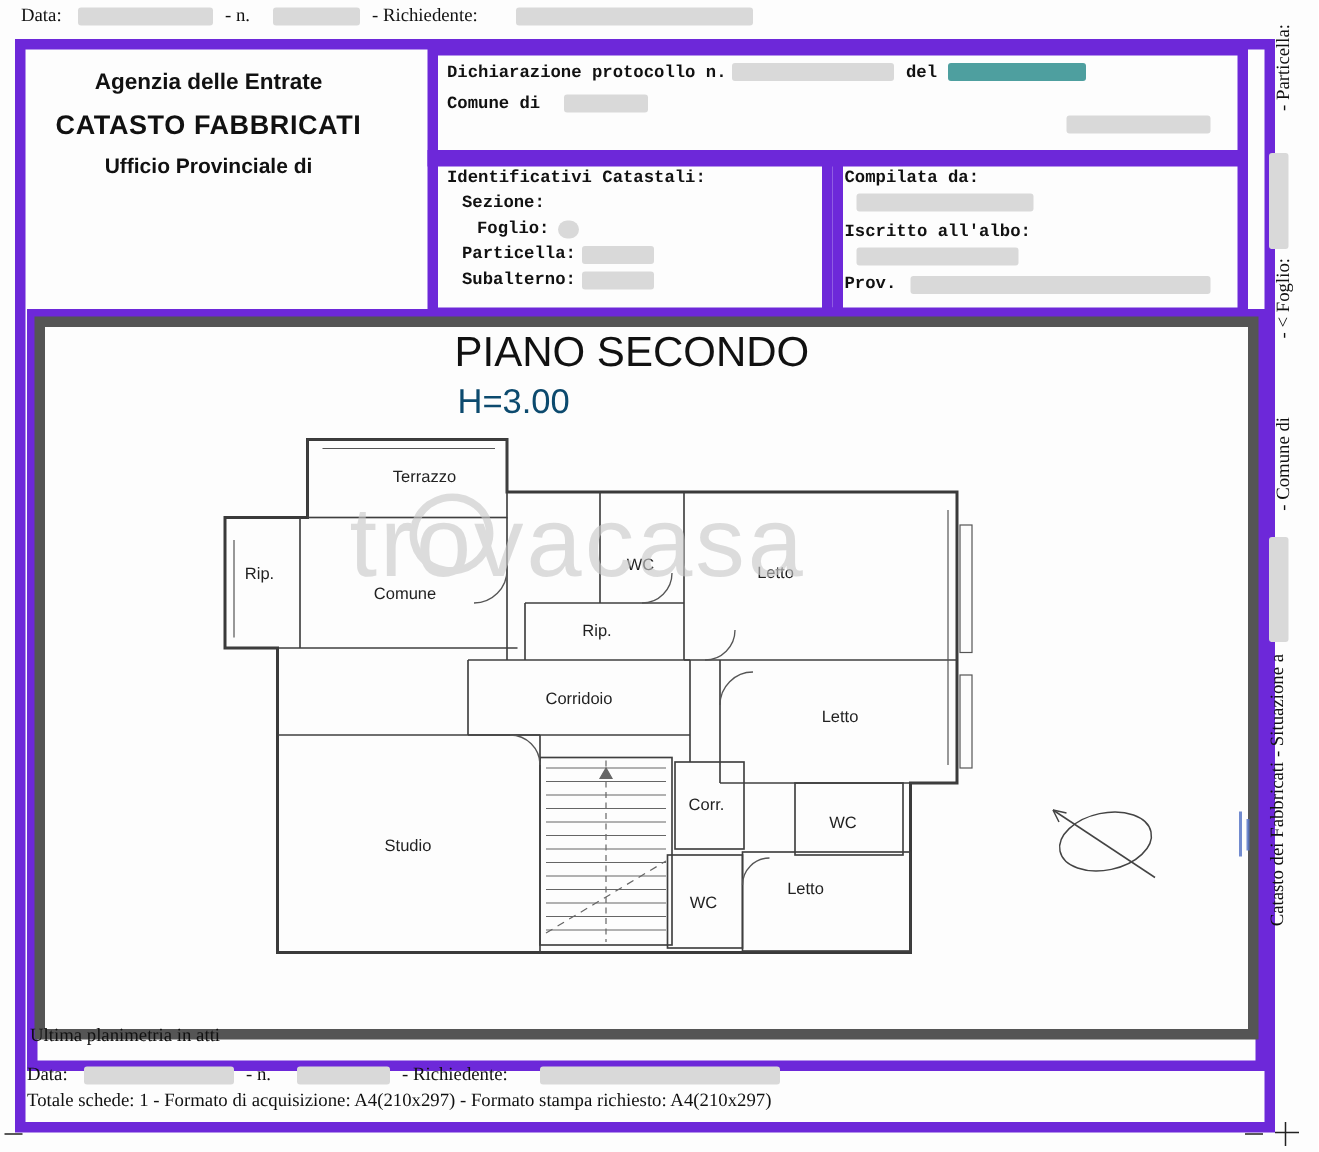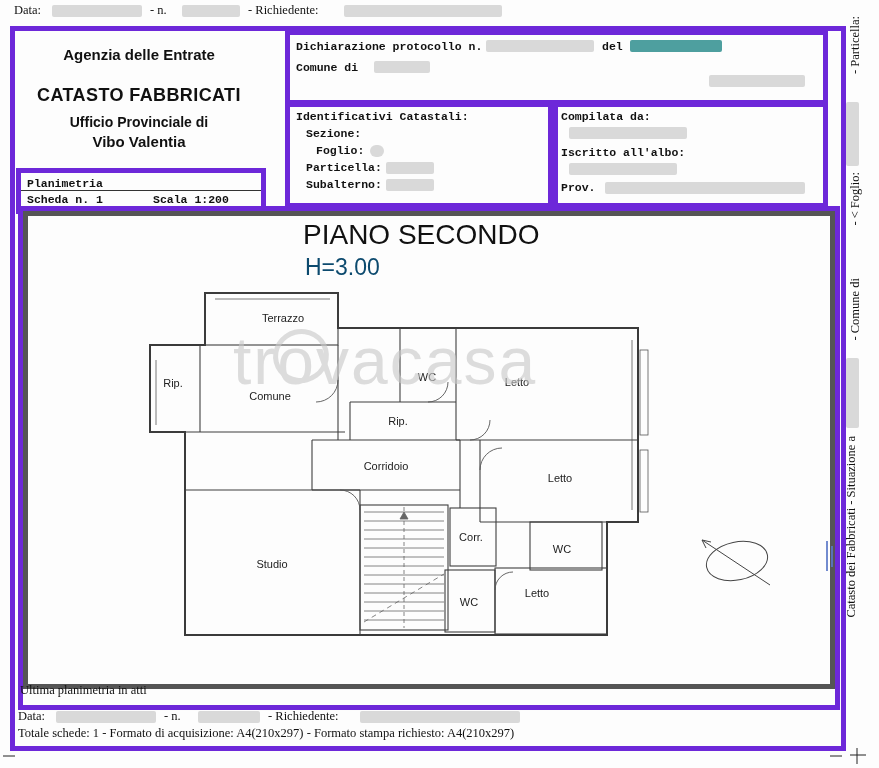--- a/index.html
+++ b/index.html
@@ -4,35 +4,35 @@
 <style>
   html,body{margin:0;padding:0;background:#ffffff;}
   #page{position:relative;width:879px;height:768px;background:#fdfdfd;overflow:hidden;
         font-family:"Liberation Serif", serif;color:#111;}
   .abs{position:absolute;}
   .serif{font-family:"Liberation Serif", serif;font-size:12.5px;}
   .mono{font-family:"Liberation Mono", monospace;font-weight:bold;font-size:11.5px;}
   .sans{font-family:"Liberation Sans", sans-serif;}
   .redact{display:inline-block;background:#d9d9d9;border-radius:2px;height:12px;vertical-align:middle;}
   .redact.teal{background:#4e9f9f;}
-  .box{border:5px solid #6d28d9;position:absolute;background:transparent;}
+  .box{border:7px solid #6d28d9;position:absolute;background:transparent;}
   .vtext{writing-mode:vertical-rl;transform:rotate(180deg);font-family:"Liberation Serif", serif;
          font-size:12.5px;white-space:nowrap;position:absolute;color:#111;}
   .vbar{position:absolute;background:#d9d9d9;border-radius:2px;width:13px;}
   .room-label{position:absolute;font-family:"Liberation Sans", sans-serif;font-size:11px;color:#222;
               transform:translate(-50%,-50%);white-space:nowrap;}
   #watermark{position:absolute;left:233px;top:323px;font-family:"Liberation Sans", sans-serif;
              font-size:66px;letter-spacing:2px;color:#c9c9c9;opacity:.62;z-index:3;}
   #watermark .o-wrap{position:relative;display:inline-block;}
   #watermark .o-ring{position:absolute;left:-4px;top:6px;width:46px;height:44px;border:5px solid #c9c9c9;
              border-radius:50%;transform:rotate(-14deg);}
   svg{position:absolute;left:0;top:0;pointer-events:none;}
   .agency{position:absolute;left:20px;top:46px;width:238px;text-align:center;
           font-family:"Liberation Sans", sans-serif;font-weight:bold;color:#111;}
-  .agency .l1{font-size:15px;margin-bottom:22px;}
+  .agency .l1{font-size:15px;margin-bottom:10px;}
   .agency .l2{font-size:18px;letter-spacing:.4px;margin-bottom:8px;text-align:center;}
   .agency .l3{font-size:14px;margin-bottom:3px;}
   .agency .l4{font-size:15px;}
 </style>
 </head>
 <body>
 
 <div id="page">
 
   <div class="abs serif" style="left:14px;top:3px;">Data:</div>
@@ -41,21 +41,20 @@
   <span class="abs redact" style="left:182px;top:5px;width:58px;"></span>
   <div class="abs serif" style="left:248px;top:3px;">- Richiedente:</div>
   <span class="abs redact" style="left:344px;top:5px;width:158px;"></span>
 
   <div class="box" style="left:10px;top:26px;width:826px;height:715px;"></div>
 
   <div class="agency">
     <div class="l1">Agenzia delle Entrate</div>
     <div class="l2">CATASTO FABBRICATI</div>
     <div class="l3">Ufficio Provinciale di</div>
-    <div class="l4">Vibo Valentia</div>
   </div>
 
   <div class="box" style="left:285px;top:30px;width:533px;height:67px;">
     <div class="abs mono" style="left:6px;top:5px;">Dichiarazione protocollo n.</div>
     <span class="abs redact" style="left:196px;top:5px;width:108px;"></span>
     <div class="abs mono" style="left:312px;top:5px;">del</div>
     <span class="abs redact teal" style="left:340px;top:5px;width:92px;"></span>
     <div class="abs mono" style="left:6px;top:26px;">Comune di</div>
     <span class="abs redact" style="left:84px;top:26px;width:56px;"></span>
     <span class="abs redact" style="right:18px;top:40px;width:96px;"></span>
@@ -74,29 +73,20 @@
     <div class="abs mono" style="left:6px;top:5px;">Identificativi Catastali:</div>
     <div class="abs mono" style="left:16px;top:22px;">Sezione:</div>
     <div class="abs mono" style="left:26px;top:39px;">Foglio:</div>
     <span class="abs redact" style="left:80px;top:40px;width:14px;border-radius:7px;"></span>
     <div class="abs mono" style="left:16px;top:56px;">Particella:</div>
     <span class="abs redact" style="left:96px;top:57px;width:48px;"></span>
     <div class="abs mono" style="left:16px;top:73px;">Subalterno:</div>
     <span class="abs redact" style="left:96px;top:74px;width:48px;"></span>
   </div>
 
-  <div class="box" style="left:16px;top:168px;width:240px;height:36px;">
-    <div style="border-bottom:1px solid #333;height:17px;">
-      <span class="mono" style="margin-left:6px;line-height:17px;">Planimetria</span>
-    </div>
-    <div style="position:relative;height:18px;">
-      <span class="abs mono" style="left:6px;top:2px;">Scheda n. 1</span>
-      <span class="abs mono" style="left:132px;top:2px;">Scala 1:200</span>
-    </div>
-  </div>
 
   <div class="box" style="left:18px;top:206px;width:812px;height:494px;"></div>
   <div class="box" style="left:23px;top:211px;width:802px;height:468px;border-color:#555;"></div>
 
   <div class="abs sans" style="left:303px;top:219px;font-size:28px;color:#111;">PIANO SECONDO</div>
   <div class="abs sans" style="left:305px;top:254px;font-size:23px;color:#0c4a6e;">H=3.00</div>
 
   <div id="watermark"><span>tr</span><span class="o-wrap"><span>o</span><span class="o-ring"></span></span><span>vacasa</span></div>
 
   <svg id="plan-svg" width="879" height="768" viewBox="0 0 879 768">

